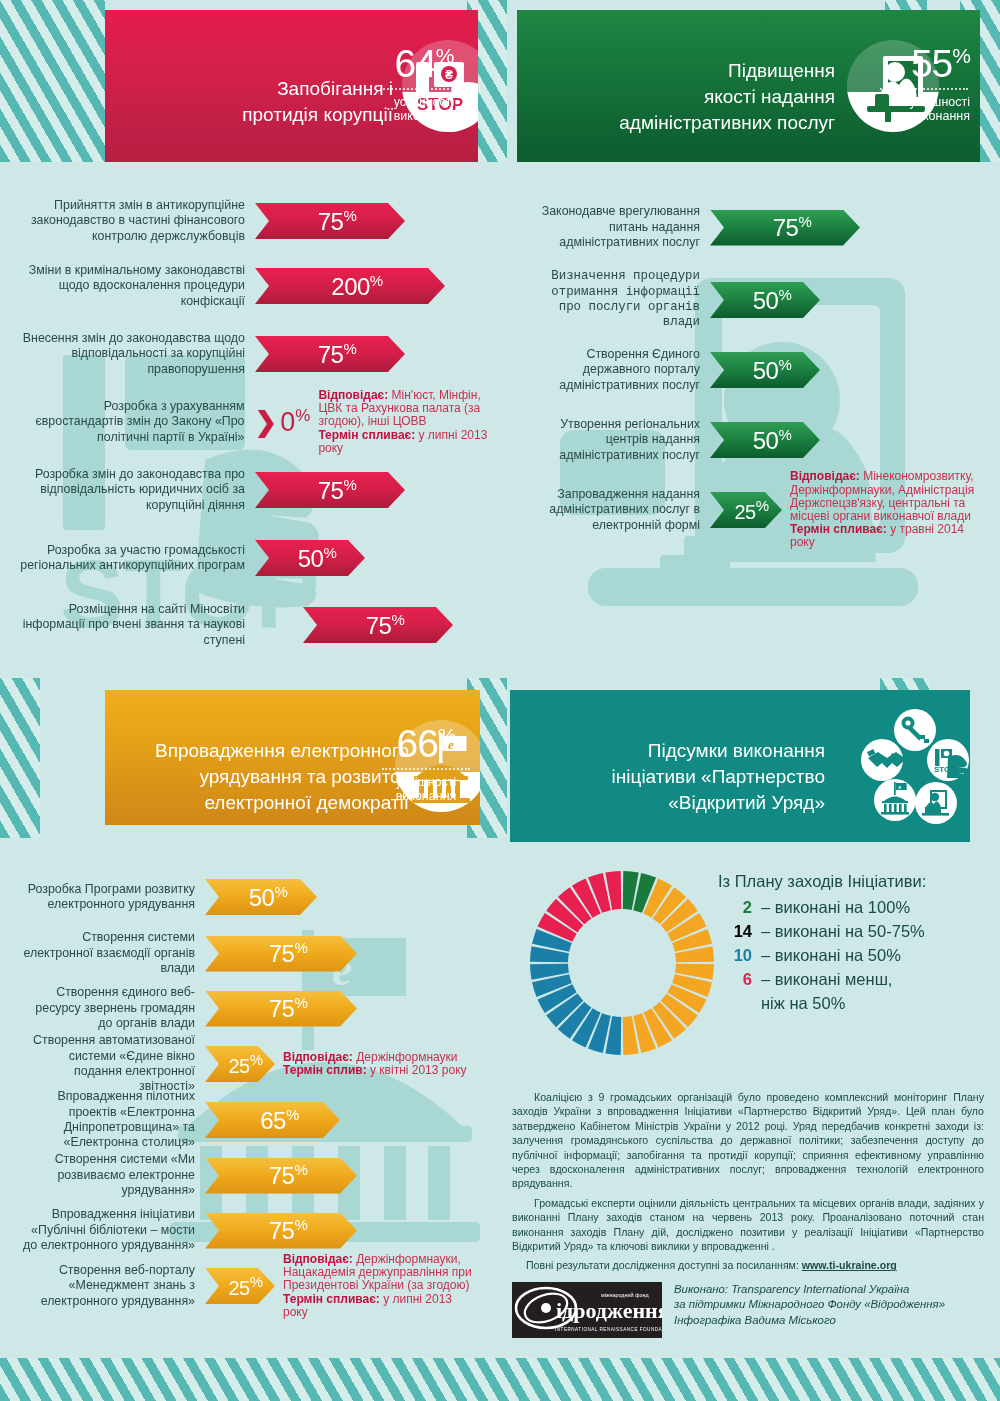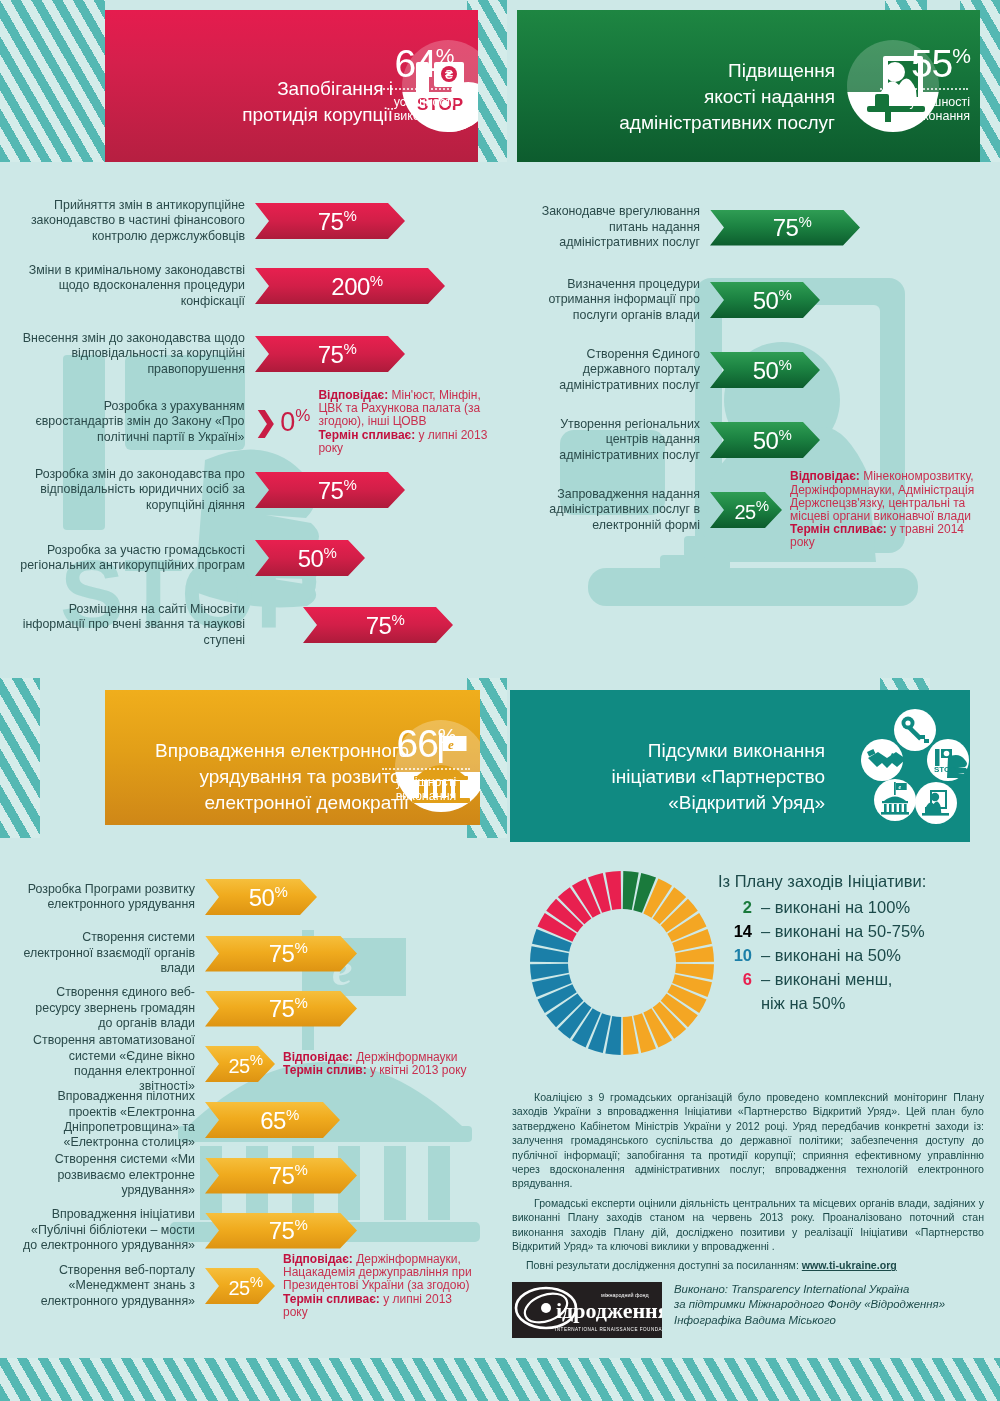--- a/index.html
+++ b/index.html
@@ -310,21 +310,21 @@
 
   <div class="row c-green" style="height:75px;">
     <div class="row-label" style="width:185px;">Законодавче врегулювання питань надання адміністративних послуг</div>
     <div class="chev" style="width:150px;">
       <div class="chev-inner"></div>
       <span><em style="font-style:normal">75</em><sup>%</sup></span>
     </div>
   </div>
 
   <div class="row c-green" style="height:70px;">
-    <div class="row-label" style="width:185px;">Визначення процедури отримання інформації про послуги органів влади</div>
+    <div class="row-label" style="width:185px;font-family:Liberation Mono, monospace;">Визначення процедури отримання інформації про послуги органів влади</div>
     <div class="chev" style="width:110px;">
       <div class="chev-inner"></div>
       <span><em style="font-style:normal">50</em><sup>%</sup></span>
     </div>
   </div>
 
   <div class="row c-green" style="height:70px;">
     <div class="row-label" style="width:185px;">Створення Єдиного державного порталу адміністративних послуг</div>
     <div class="chev" style="width:110px;">
       <div class="chev-inner"></div>

